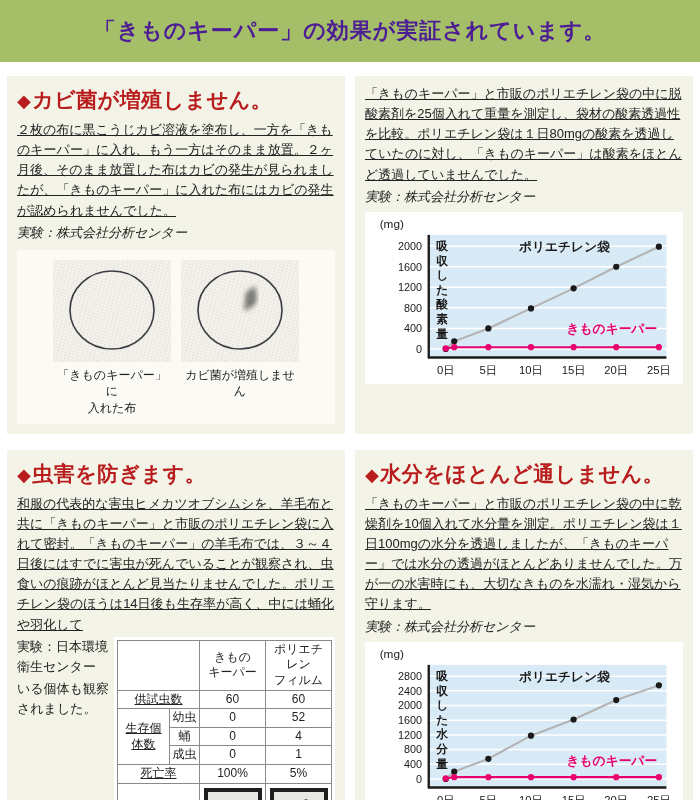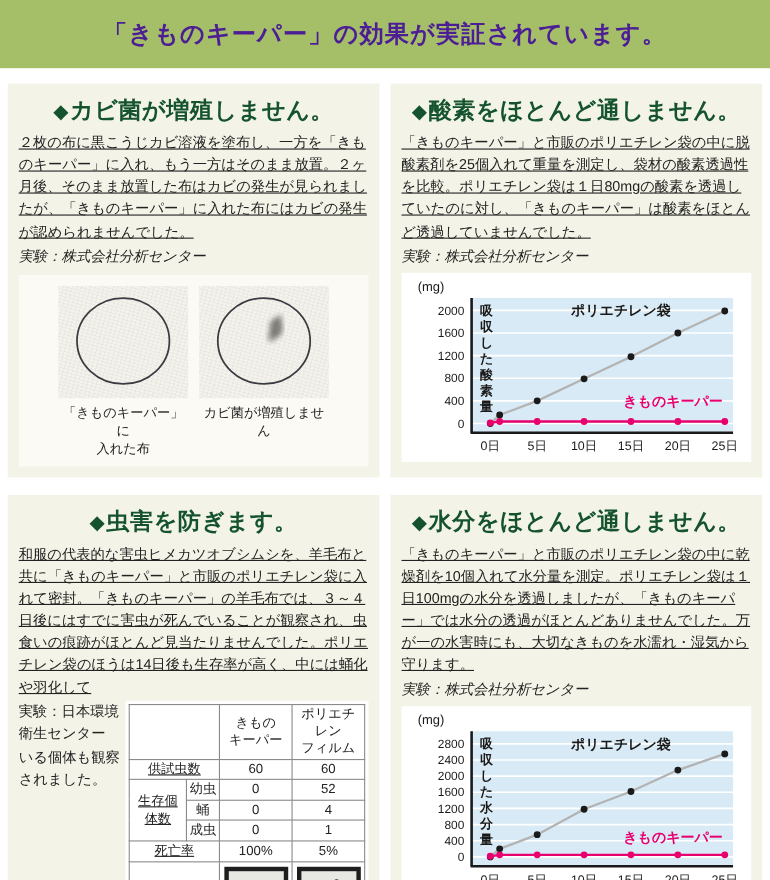--- a/index.html
+++ b/index.html
@@ -18,21 +18,21 @@
   }
   
   .main{
     padding:14px 7px 6px; display:grid;
     grid-template-columns:338px 338px; column-gap:10px; row-gap:16px;
   }
   .section{
     background:#f3f3e7; padding:8px 10px 10px; min-height:340px; box-sizing:border-box;
   }
   .sec-title{
-    margin:2px 0 6px; font-size:21px; font-weight:bold; color:#14532d; letter-spacing:.5px;text-align:center;
+    margin:2px 0 6px; font-size:21px; font-weight:bold; color:#b91c1c; letter-spacing:.5px;
   }
   .sec-title .dia{ font-size:18px; margin-right:1px; }
   .sec-body{ margin:0; font-size:13px; line-height:1.55;text-decoration:underline; }
   .sec-note{ margin:2px 0 0; font-size:13px; line-height:1.5;font-style:italic; }
   
   .photo-card{
     margin-top:8px; background:#fbfaf5; padding:10px 8px 8px;
     display:flex; gap:10px; justify-content:center;
   }
   .photo-fig{ width:118px; }
@@ -110,21 +110,20 @@
               <ellipse cx="73" cy="30" rx="3" ry="4" fill="#6a6a62" opacity="0.5"></ellipse>
             </g>
           </svg>
         </div>
         <figcaption class="photo-cap" style="white-space: pre-line;">カビ菌が増殖しません</figcaption>
       </figure>
     </div>
   </div>
 
   <div class="section">
-    <h2 class="sec-title"><span class="dia">◆</span><span>酸素をほとんど通しません。</span></h2>
     <p class="sec-body">「きものキーパー」と市販のポリエチレン袋の中に脱酸素剤を25個入れて重量を測定し、袋材の酸素透過性を比較。ポリエチレン袋は１日80mgの酸素を透過していたのに対し、「きものキーパー」は酸素をほとんど透過していませんでした。</p>
     <p class="sec-note">実験：株式会社分析センター</p>
     <div class="chart-panel">
       <svg viewBox="0 0 322 176">
           <rect x="60" y="20" width="252" height="130" fill="#d8eaf5"></rect>
           <line x1="60" y1="141" x2="312" y2="141" stroke="#ffffff" stroke-width="1.6"></line>
           <text x="53" y="145" text-anchor="end" font-size="11.5" fill="#1a1a1a" font-family="&quot;Liberation Sans&quot;,&quot;DejaVu Sans&quot;,sans-serif">0</text>
           <line x1="60" y1="119.2" x2="312" y2="119.2" stroke="#ffffff" stroke-width="1.6"></line>
           <text x="53" y="123.2" text-anchor="end" font-size="11.5" fill="#1a1a1a" font-family="&quot;Liberation Sans&quot;,&quot;DejaVu Sans&quot;,sans-serif">400</text>
           <line x1="60" y1="97.4" x2="312" y2="97.4" stroke="#ffffff" stroke-width="1.6"></line>

